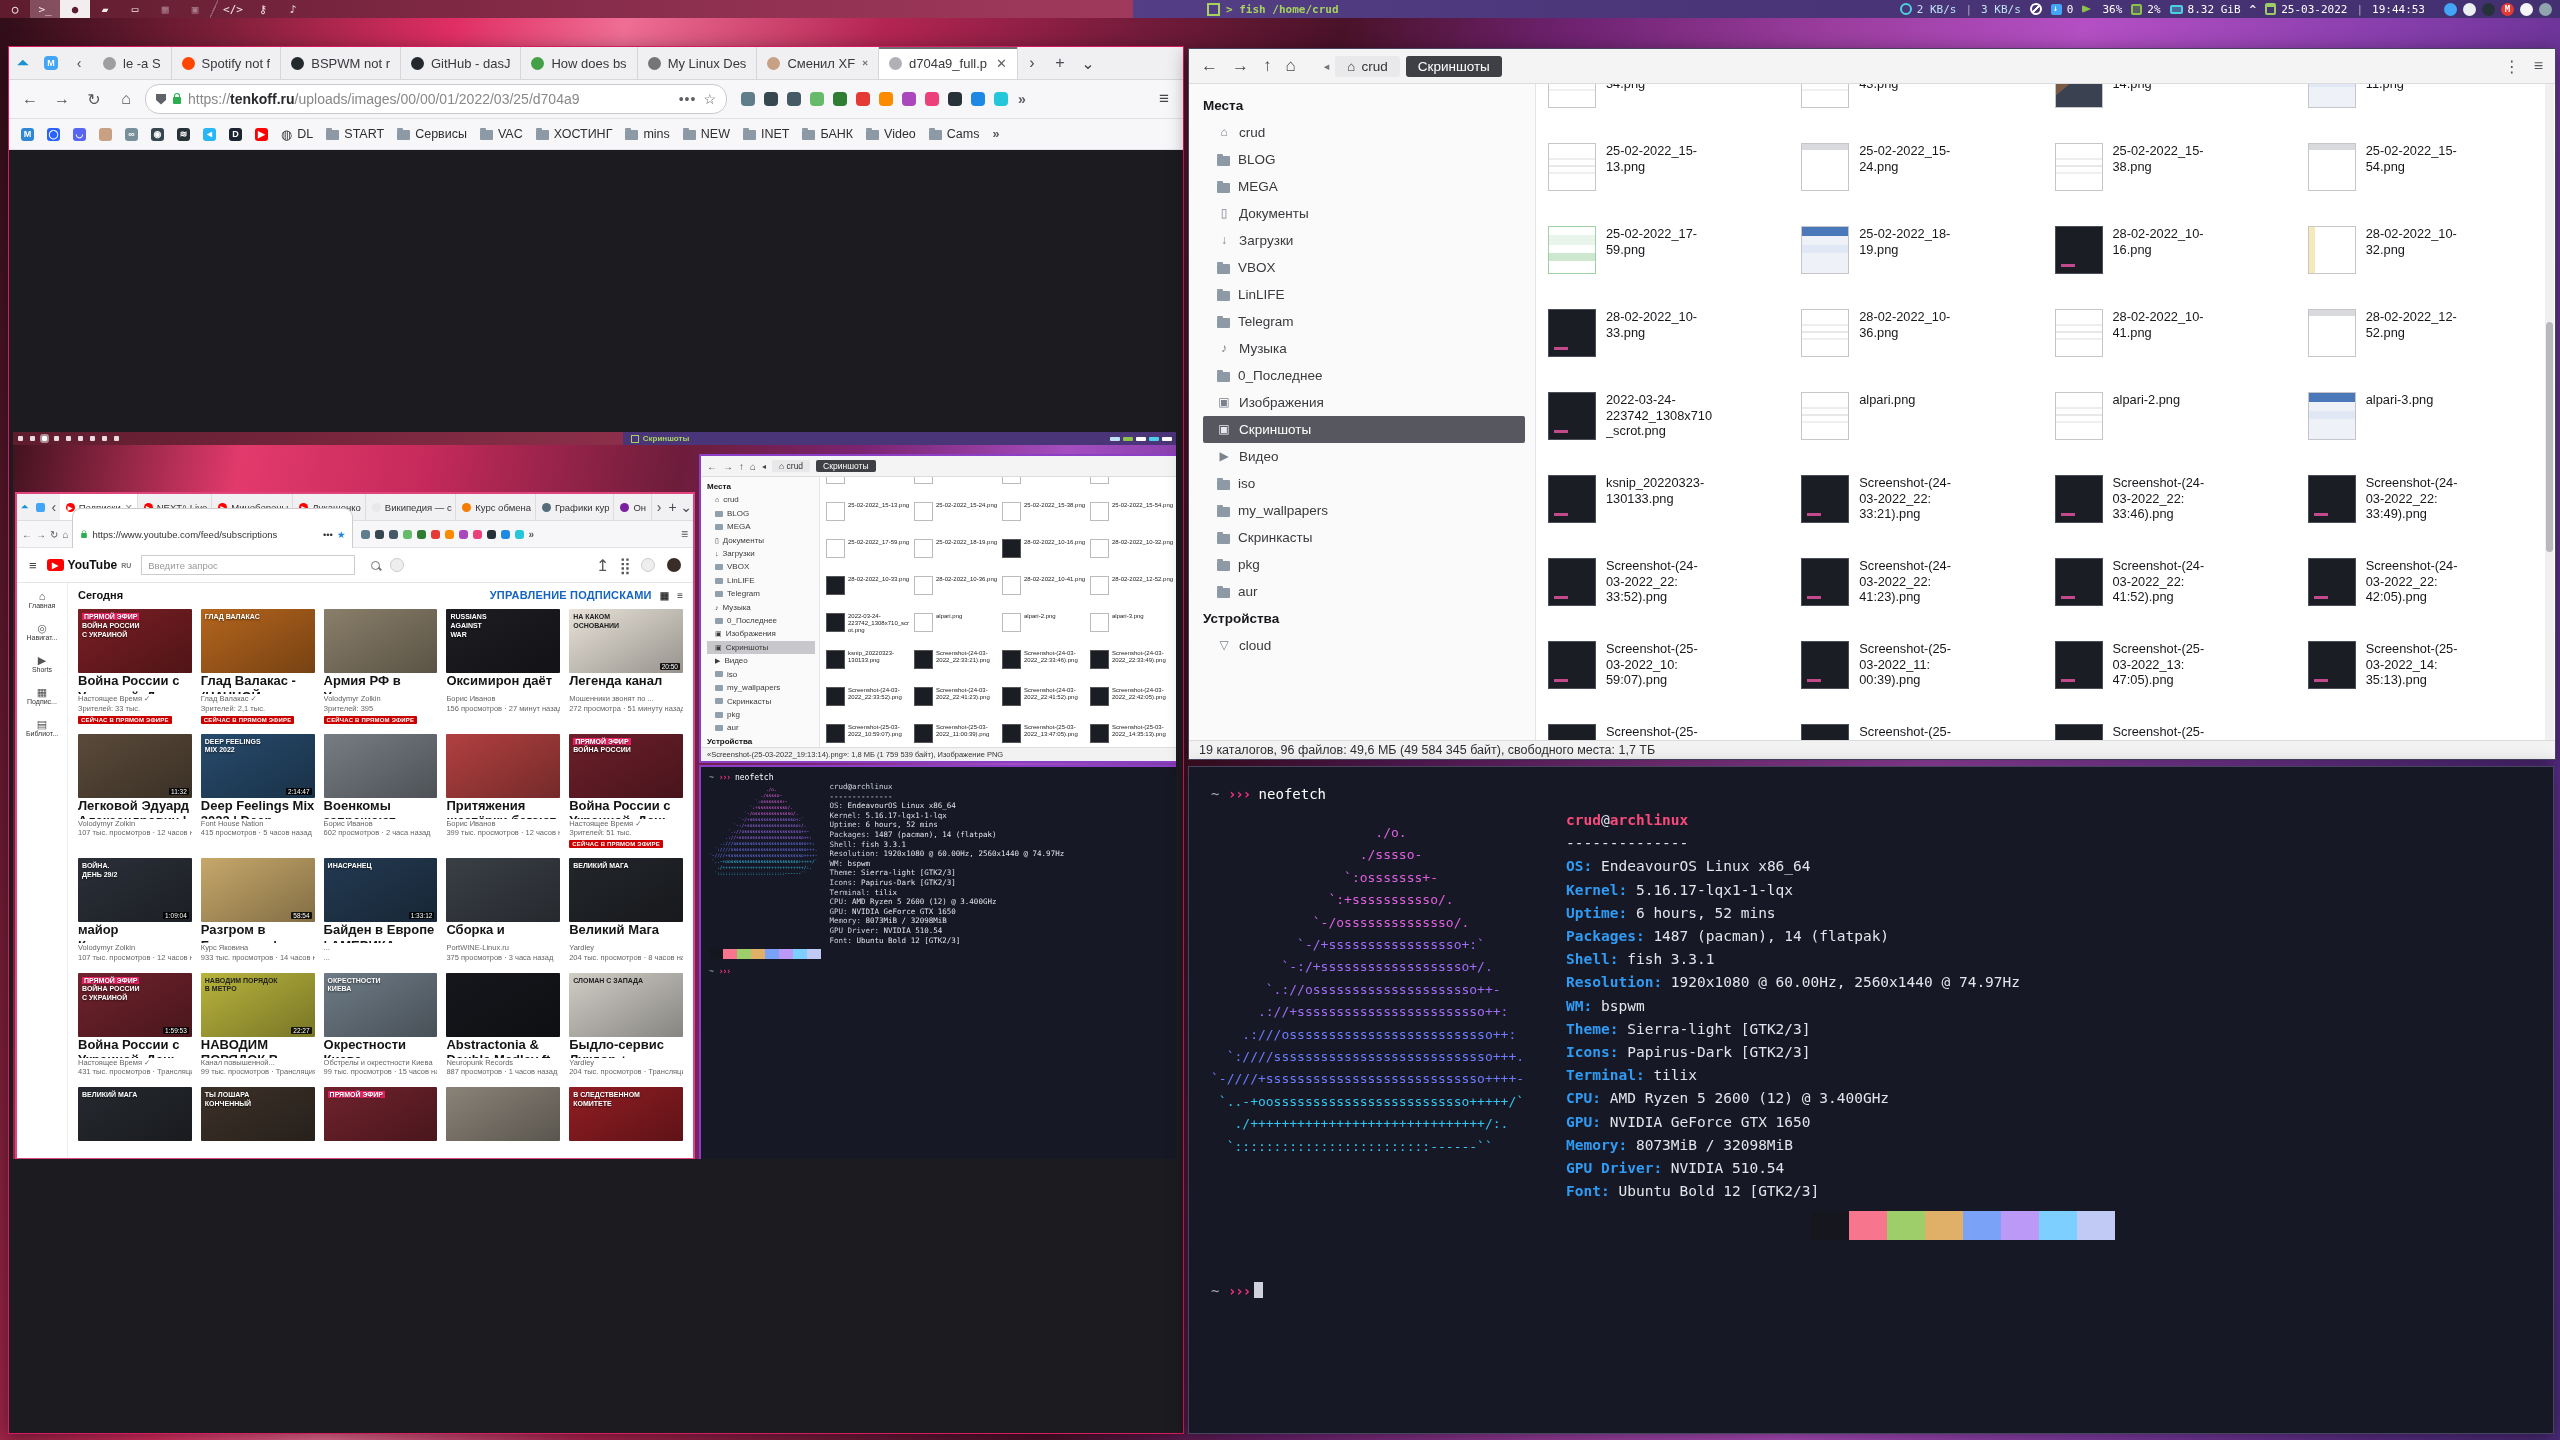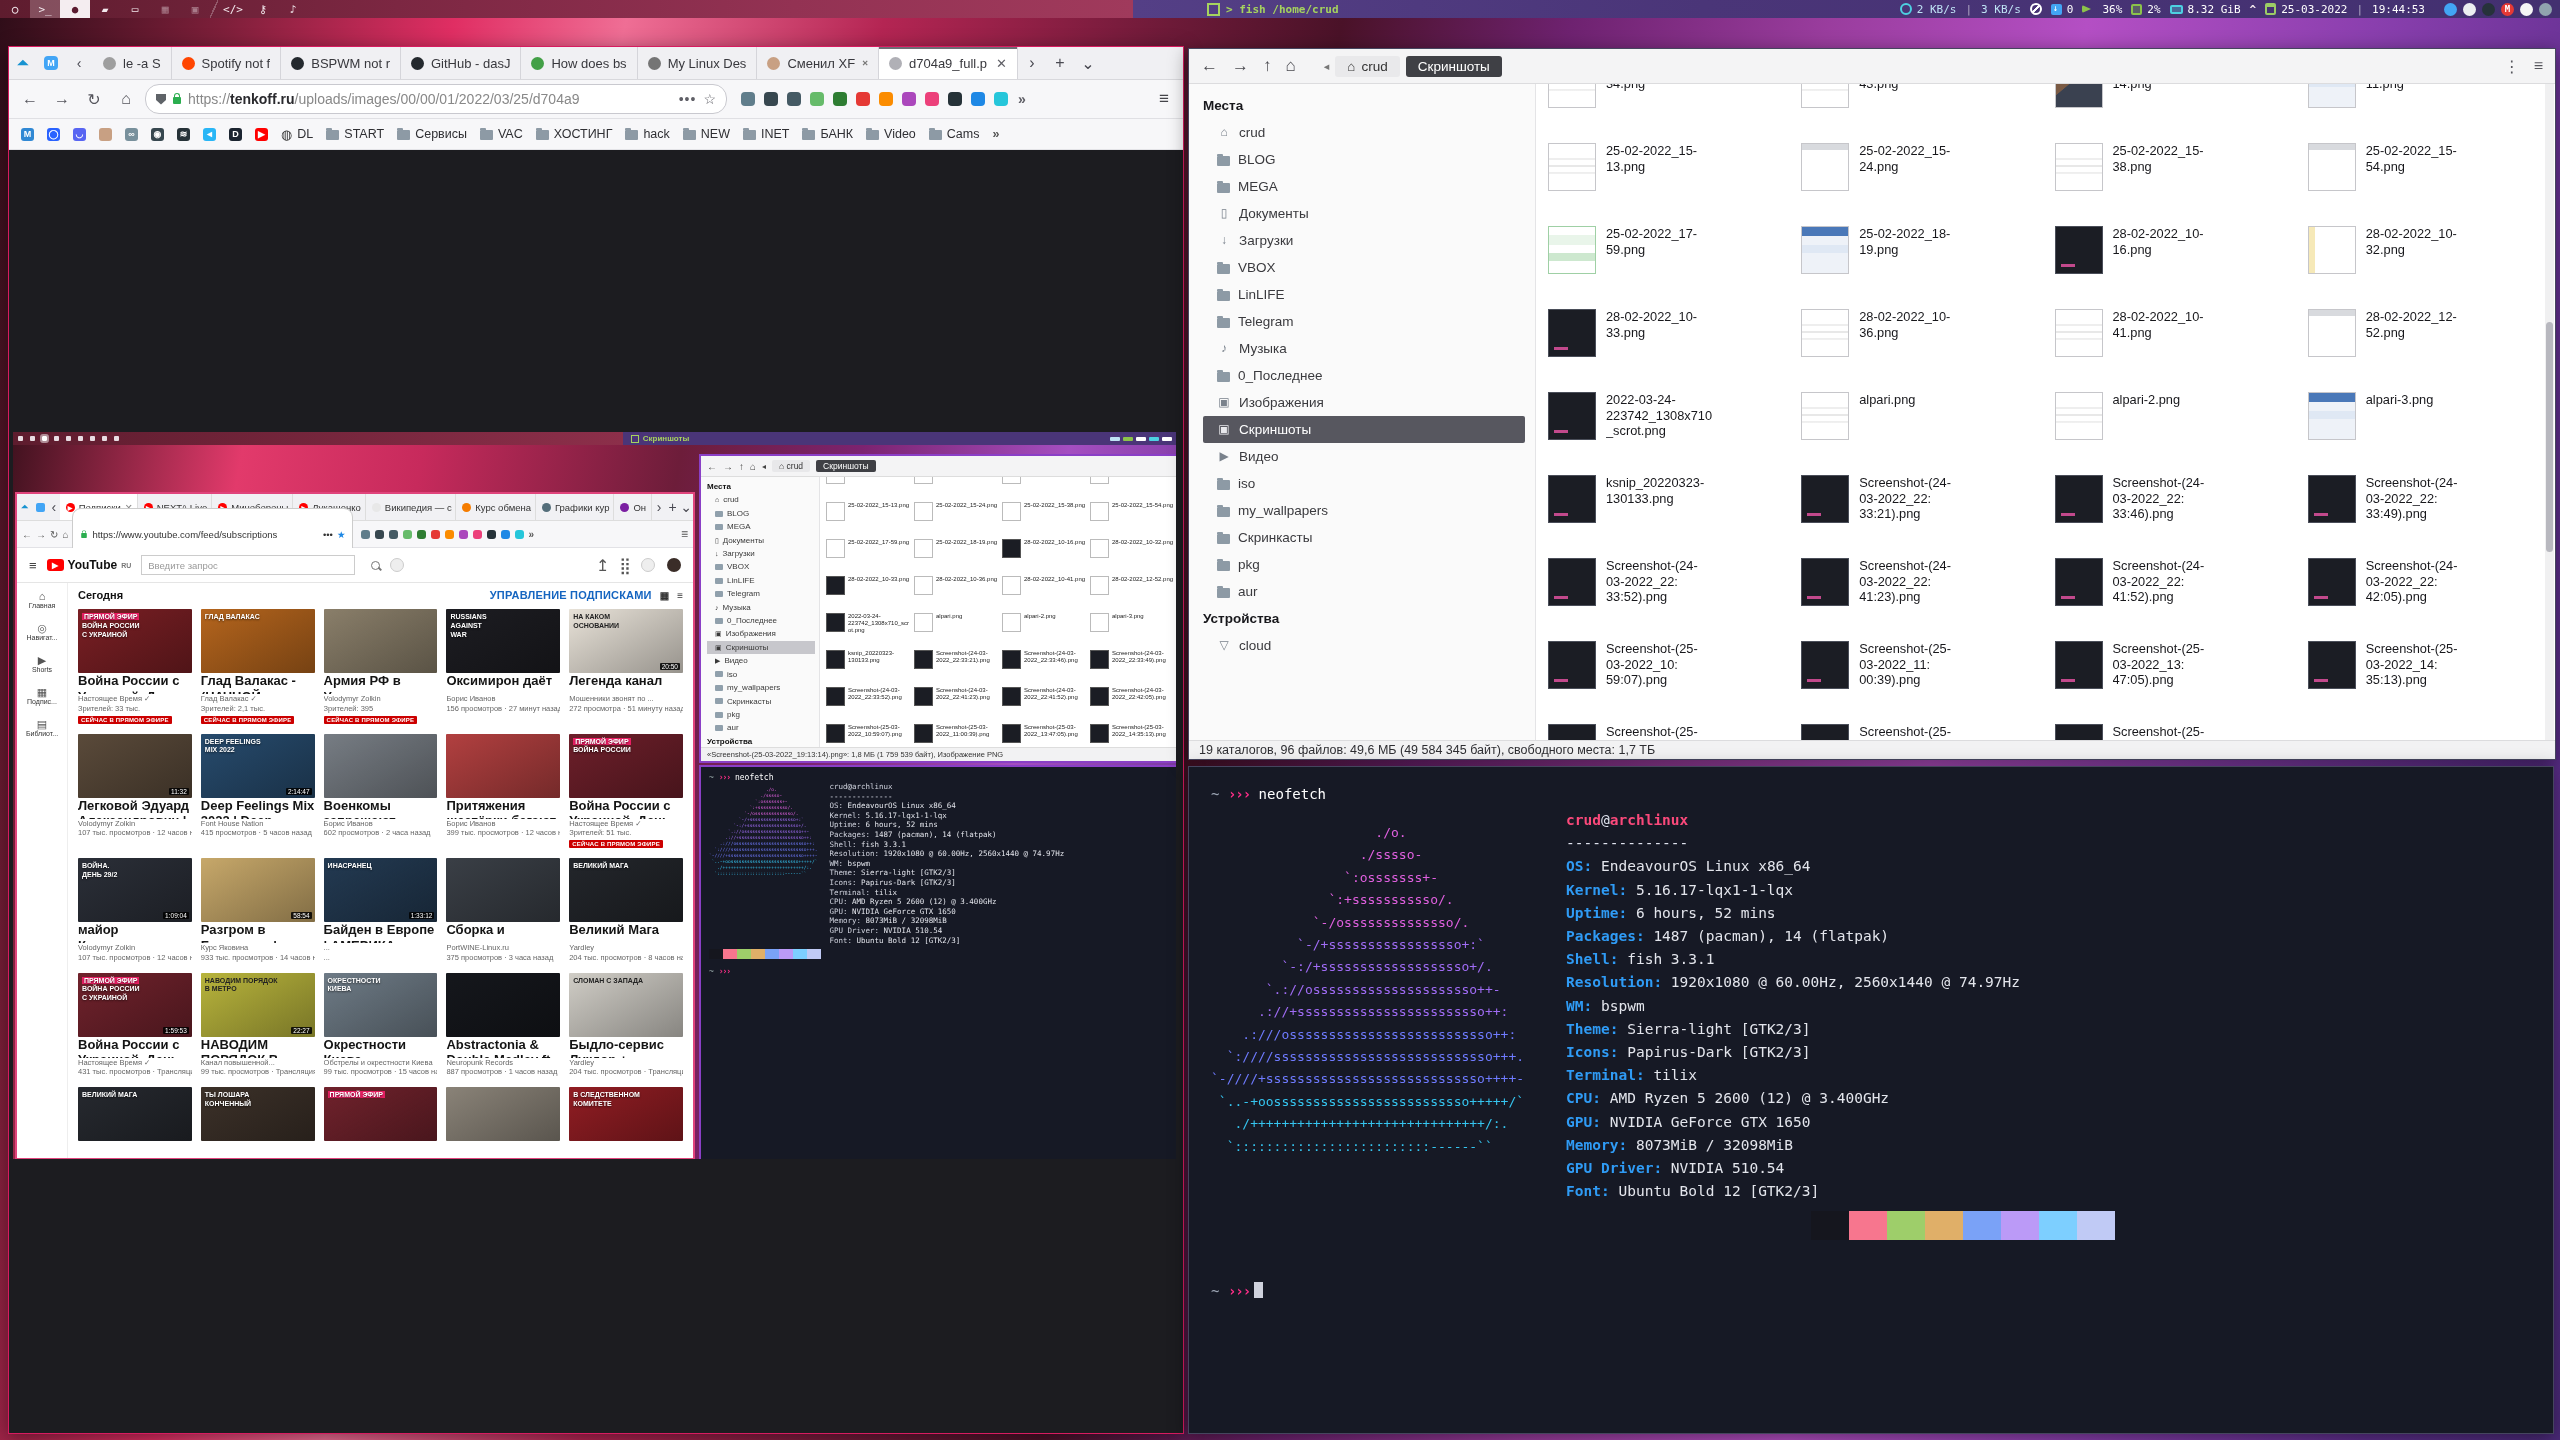--- a/index.html
+++ b/index.html
@@ -370,21 +370,21 @@
         <span class="bm">
           <span class="fold"></span>
           <span>VAC</span>
         </span>
         <span class="bm">
           <span class="fold"></span>
           <span>ХОСТИНГ</span>
         </span>
         <span class="bm">
           <span class="fold"></span>
-          <span>hack</span>
+          <span>mins</span>
         </span>
         <span class="bm">
           <span class="fold"></span>
           <span>NEW</span>
         </span>
         <span class="bm">
           <span class="fold"></span>
           <span>INET</span>
         </span>
         <span class="bm">

